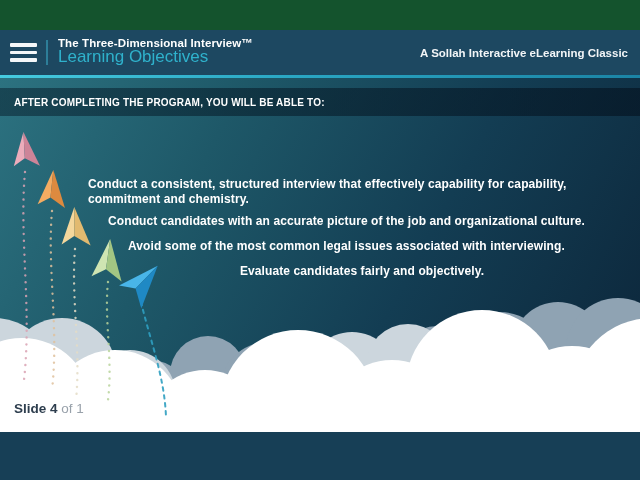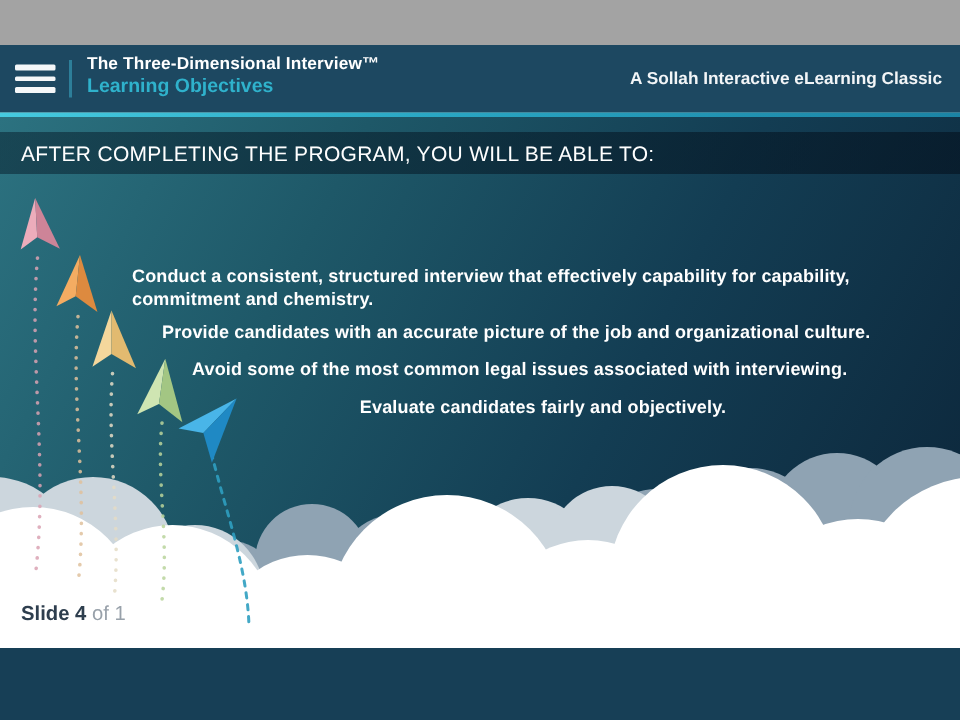--- a/index.html
+++ b/index.html
@@ -1,37 +1,37 @@
 <!DOCTYPE html>
 <html><head>
 <meta charset="utf-8">
 <style>
   html,body{margin:0;padding:0;background:#0e2636;}
   .frame{position:relative;width:640px;height:480px;overflow:hidden;
-         background:#a3a3a3;font-family:"Liberation Sans",sans-serif;
+         background:#14532d;font-family:"Liberation Sans",sans-serif;
          -webkit-font-smoothing:antialiased;}
   
   .header{position:absolute;top:30px;left:0;width:640px;height:45px;background:#1d4861;}
   .hamburger{position:absolute;left:10px;top:13px;width:27px;height:19px;cursor:pointer;}
   .hamburger span{display:block;height:3.5px;background:#f4f7f9;border-radius:1px;margin-bottom:4px;}
   .hdr-divider{position:absolute;left:46px;top:10px;width:2px;height:25px;background:#2d7e99;}
   .hdr-titles{position:absolute;left:58px;top:6px;line-height:14px;}
   .hdr-title{color:#ffffff;font-size:11.5px;font-weight:bold;letter-spacing:.1px;}
-  .hdr-sub{color:#2fb2cc;font-size:13px;font-weight:bold;}
+  .hdr-sub{color:#2fb2cc;font-size:17px;font-weight:normal;}
   .hdr-right{position:absolute;right:12px;top:0;height:45px;display:flex;align-items:center;
              color:#f2f5f7;font-size:11.5px;font-weight:bold;}
   .accent{position:absolute;top:75px;left:0;width:640px;height:3px;
           background:linear-gradient(90deg,#46cbe0 0%,#2aa7c4 45%,#1b84a5 100%);}
   
   .sky{position:absolute;top:78px;left:0;width:640px;height:354px;overflow:hidden;
        background:linear-gradient(118deg,#2c7280 0%,#1e5868 30%,#133d53 62%,#0c2539 100%);}
   .band{position:absolute;top:10px;left:0;width:640px;height:28px;
         background:linear-gradient(90deg,rgba(6,28,42,.50),rgba(3,15,28,.58));
         display:flex;align-items:center;}
-  .band h1{margin:0 0 0 14px;color:#ffffff;font-size:14px;font-weight:normal;letter-spacing:.2px;}
+  .band h1{margin:0 0 0 14px;color:#ffffff;font-size:10px;font-weight:bold;letter-spacing:.2px;}
   .obj{position:absolute;color:#ffffff;font-size:12px;line-height:15px;font-weight:bold;
        letter-spacing:.1px;z-index:3;}
   .o0{left:57px; top:51px; width:566px;}
   .o1{left:88px; top:99px; width:505px;}
   .o2{left:108px;top:136px;width:520px;}
   .o3{left:128px;top:161px;width:500px;}
   .o4{left:152px;top:186px;width:420px;text-align:center;}
   
   .cloud{position:absolute;border-radius:50%;}
   .c-gray{background:#8fa3b3;}
@@ -66,21 +66,21 @@
   </div>
   <div class="accent"></div>
 
   <div class="sky">
 
     <div class="band">
       <h1>AFTER COMPLETING THE PROGRAM, YOU WILL BE ABLE TO:</h1>
     </div>
 
     <div class="obj o1">Conduct a consistent, structured interview that effectively capability for capability, commitment and chemistry.</div>
-    <div class="obj o2">Provide candidates with an accurate picture of the job and organizational culture.</div>
+    <div class="obj o2">Conduct candidates with an accurate picture of the job and organizational culture.</div>
     <div class="obj o3">Avoid some of the most common legal issues associated with interviewing.</div>
     <div class="obj o4">Evaluate candidates fairly and objectively.</div>
 
     <div class="cloud c-gray" style="left:110px;top:282px;width:80px;height:80px;"></div>
     <div class="cloud c-gray" style="left:170px;top:258px;width:76px;height:76px;"></div>
     <div class="cloud c-gray" style="left:220px;top:264px;width:96px;height:96px;"></div>
     <div class="cloud c-gray" style="left:368px;top:278px;width:80px;height:80px;"></div>
     <div class="cloud c-gray" style="left:394px;top:248px;width:88px;height:88px;"></div>
     <div class="cloud c-gray" style="left:450px;top:234px;width:100px;height:100px;"></div>
     <div class="cloud c-gray" style="left:512px;top:224px;width:92px;height:92px;"></div>

